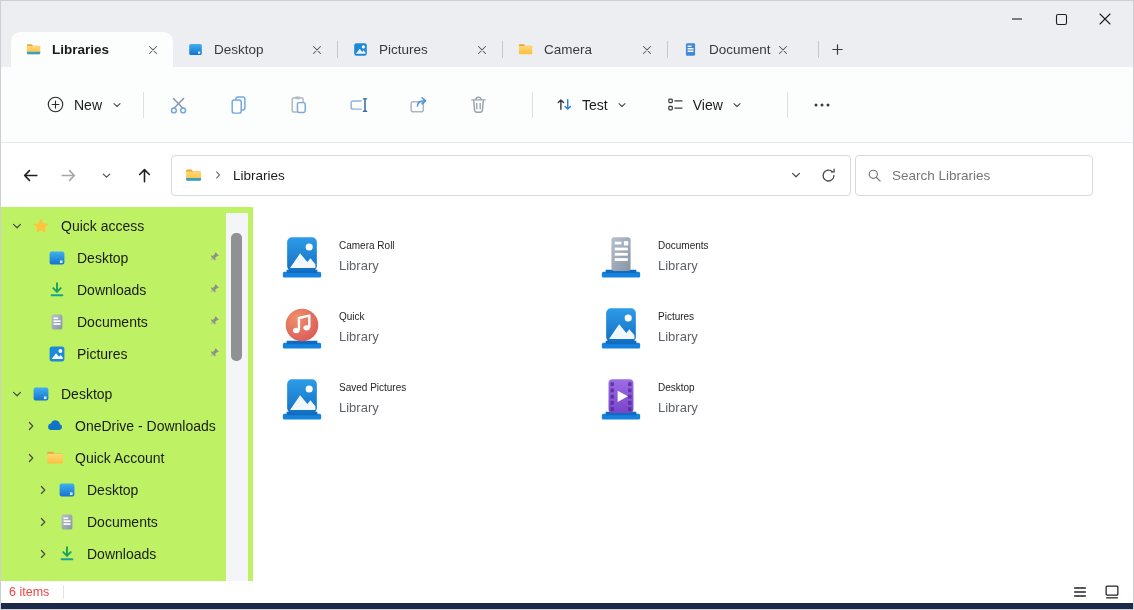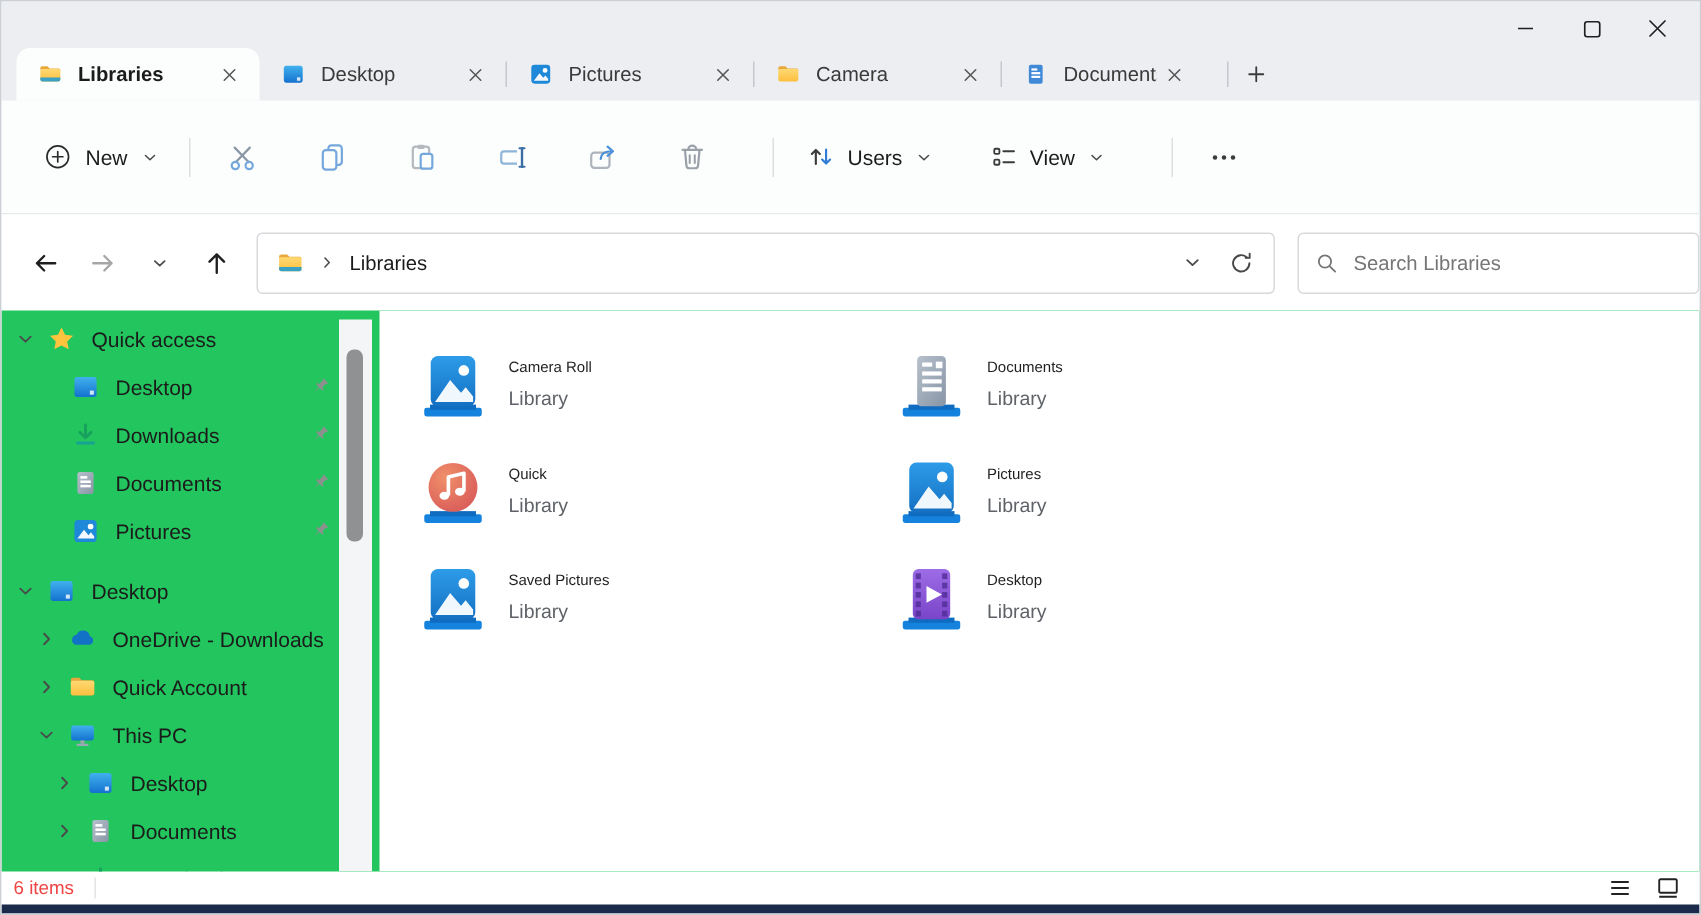--- a/index.html
+++ b/index.html
@@ -15,42 +15,42 @@
   .tab.active { background:#fcfdfd; border-radius:9px 9px 0 0; width:162px; }
   .tab-icon { width:17px; height:17px; flex:none; }
   .tab-label { font-size:13.5px; color:#3a3a3a; margin-left:10px; flex:1; white-space:nowrap; overflow:hidden; }
   .tab.active .tab-label { font-weight:bold; color:#1b1b1b; }
   .tab--clip .tab-label { max-width:62px; }
   .tab-close { width:24px; height:24px; display:flex; align-items:center; justify-content:center; flex:none; }
   .tsep { width:1px; height:17px; background:#c4c8cd; margin-bottom:9px; flex:none; }
   .newtab-btn { width:36px; height:35px; display:flex; align-items:center; justify-content:center; }
 
   
-  .commandbar { height:76px; background:#fcfdfd; border-bottom:1px solid #e6e8ea; display:flex; align-items:center; padding-left:22px; flex:none; }
+  .commandbar { height:76px; background:#fcfdfd; border-bottom:1px solid #e6e8ea; display:flex; align-items:center; padding-left:39px; flex:none; }
   .cmd-new { display:flex; align-items:center; gap:9px; padding:6px 6px; }
   .cmd-new-label { font-size:14px; color:#1b1b1b; }
   .vdiv { width:1px; height:26px; background:#dddfe2; margin:0 14px; flex:none; }
   .tool-btn { width:40px; height:40px; display:flex; align-items:center; justify-content:center; margin-right:20px; }
   .cmd-drop { display:flex; align-items:center; gap:8px; padding:6px 8px; margin-right:22px; }
   .cmd-drop-label { font-size:14px; color:#1b1b1b; }
 
   
   .addressbar { height:64px; background:#ffffff; display:flex; align-items:center; padding-left:10px; flex:none; }
   .nav-btn { width:38px; height:36px; display:flex; align-items:center; justify-content:center; flex:none; }
   .addr-box { width:680px; height:41px; border:1px solid #d7d9dc; border-radius:4px; background:#fff; display:flex; align-items:center; padding:0 6px 0 12px; margin-left:8px; }
   .addr-crumb { display:flex; align-items:center; gap:9px; }
   .addr-text { font-size:13.5px; color:#1b1b1b; }
   .addr-spacer { flex:1; }
   .addr-btn { width:32px; height:32px; display:flex; align-items:center; justify-content:center; }
-  .search-box { width:268px; height:41px; border:1px solid #d7d9dc; border-radius:4px; background:#fff; display:flex; align-items:center; padding:0 10px; margin-left:15px; }
+  .search-box { width:238px; height:41px; border:1px solid #d7d9dc; border-radius:4px; background:#fff; display:flex; align-items:center; padding:0 10px; margin-left:4px; }
   .search-box input { border:none; outline:none; flex:1; font-size:13.5px; font-family:"Liberation Sans",sans-serif; color:#3a3a3a; margin-left:9px; background:transparent; }
   .search-box input::placeholder { color:#767676; }
 
   
-  .content { flex:1; display:flex; background:#22c55e; overflow:hidden; position:relative; }
+  .content { flex:1; display:flex; background:#bef264; overflow:hidden; position:relative; }
   .sidebar { width:252px; flex:none; position:relative; padding-top:3px; overflow:hidden; }
   .srow { height:32px; display:flex; align-items:center; font-size:14px; color:#1b1b1b; }
   .srow .chev { width:16px; height:16px; display:flex; align-items:center; justify-content:center; flex:none; }
   .srow .sicon { width:20px; height:20px; margin-left:6px; flex:none; }
   .srow .slabel { margin-left:10px; white-space:nowrap; flex:1; }
   .srow .pin { width:16px; height:16px; margin-right:32px; flex:none; }
   .ind0 { padding-left:8px; }
   .ind1 { padding-left:40px; }
   .ind1c { padding-left:22px; }
   .ind2 { padding-left:34px; }
@@ -364,21 +364,21 @@
       </svg>
     </div>
 
     <span class="vdiv"></span>
 
     <div class="cmd-drop">
       <svg width="19" height="19" viewBox="0 0 20 20">
         <path d="M6.2 15V5.4M3.4 8 6.2 5.2 9 8" fill="none" stroke="#3b3b3b" stroke-width="1.5" stroke-linecap="round" stroke-linejoin="round"></path>
         <path d="M13.4 5v9.6M10.6 12l2.8 2.8 2.8-2.8" fill="none" stroke="#2e7cd6" stroke-width="1.5" stroke-linecap="round" stroke-linejoin="round"></path>
       </svg>
-      <span class="cmd-drop-label">Users</span>
+      <span class="cmd-drop-label">Test</span>
       <svg width="12" height="12">
           <use href="#i-chev-down"></use>
         </svg>
     </div>
 
     <div class="cmd-drop">
       <svg width="19" height="19" viewBox="0 0 20 20">
         <rect x="3" y="4.4" width="3.6" height="3.6" rx="0.9" fill="none" stroke="#3b3b3b" stroke-width="1.3"></rect>
         <path d="M9.4 6.2h7.4" stroke="#3b3b3b" stroke-width="1.4" stroke-linecap="round"></path>
         <rect x="3" y="12" width="3.6" height="3.6" rx="0.9" fill="none" stroke="#3b3b3b" stroke-width="1.3"></rect>
@@ -532,31 +532,20 @@
       <div class="srow ind1c">
         <span class="chev">
             <svg width="14" height="14">
               <use href="#i-chev-right"></use>
             </svg>
           </span>
         <span class="sicon"><svg width="20" height="20">
               <use href="#i-folder"></use>
             </svg></span>
         <span class="slabel">Quick Account</span>
-      </div>
-      <div class="srow ind1c">
-        <span class="chev">
-            <svg width="14" height="14">
-              <use href="#i-chev-down"></use>
-            </svg>
-          </span>
-        <span class="sicon"><svg width="20" height="20">
-              <use href="#i-thispc"></use>
-            </svg></span>
-        <span class="slabel">This PC</span>
       </div>
       <div class="srow ind2">
         <span class="chev">
             <svg width="14" height="14">
               <use href="#i-chev-right"></use>
             </svg>
           </span>
         <span class="sicon"><svg width="20" height="20">
               <use href="#i-desktop"></use>
             </svg></span>

